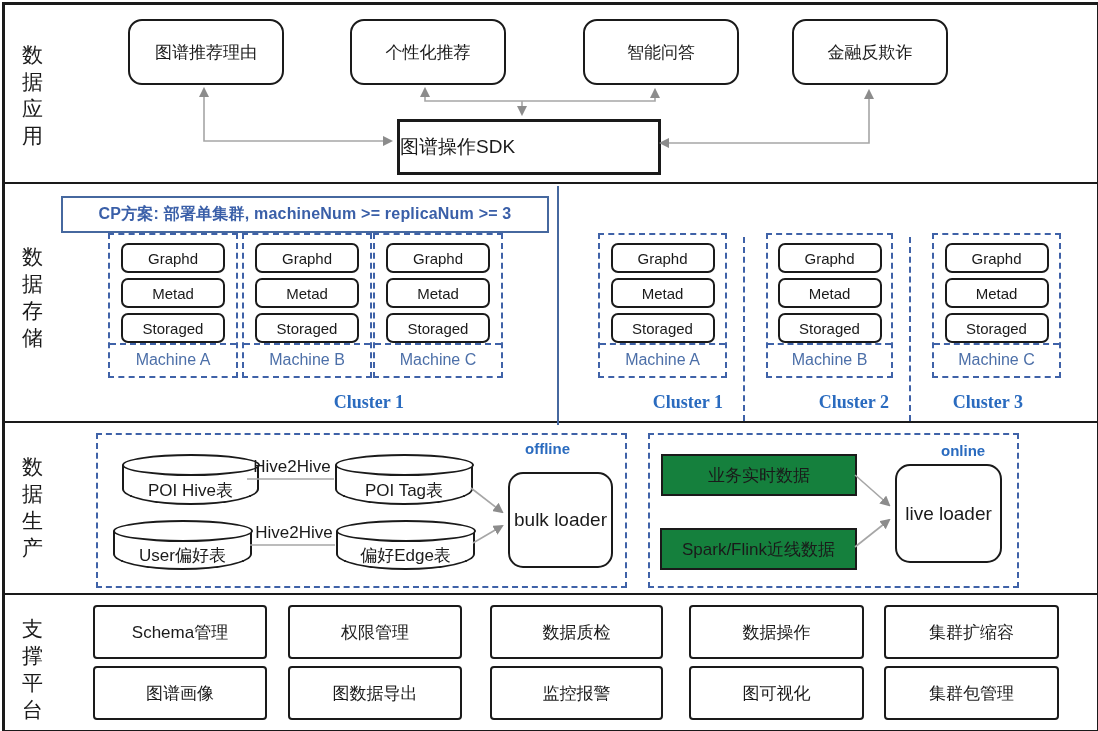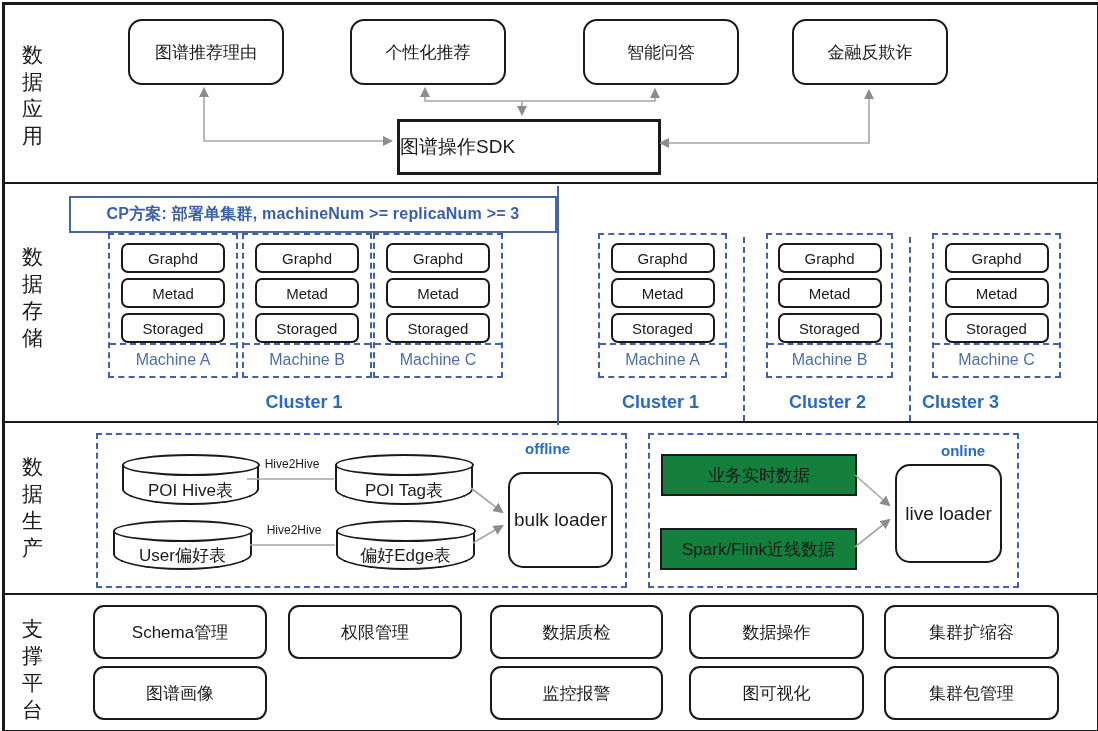--- a/index.html
+++ b/index.html
@@ -42,53 +42,53 @@
     background:#fff;border:2px solid #1a1a1a;border-radius:7px;
     display:flex;align-items:center;justify-content:center;font-size:15px;
   }
   .mdivider{position:absolute;left:0;right:0;top:108px;border-top:2px dashed #3f62a8;}
   .mname{
     position:absolute;left:0;right:0;top:112px;height:26px;
     display:flex;align-items:center;justify-content:center;
     font-size:16px;color:#4c6fa8;
   }
   .cluster{
-    position:absolute;top:387px;text-align:center;
-    font-size:18px;font-weight:bold;color:#2a6bbf;
+    position:absolute;top:387px;text-align:right;
+    font-size:18px;font-weight:bold;color:#2a6bbf;font-family:Liberation Serif, serif;
   }
   .vdash{position:absolute;top:232px;height:184px;border-left:2px dashed #3f62a8;}
   .vsolid{position:absolute;left:552px;top:181px;height:239px;width:2px;background:#46689f;}
   
   .dashedzone{position:absolute;border:2px dashed #3f62a8;}
   .zonetag{position:absolute;font-size:15px;font-weight:bold;color:#2a6bbf;}
   .cyl{
     position:absolute;background:#fff;border:2.5px solid #1a1a1a;border-top:none;
     border-radius:0 0 50% 50% / 0 0 16px 16px;
   }
   .cyl::before{
     content:"";position:absolute;left:-2.5px;right:-2.5px;top:-11px;height:22px;
     background:#fff;border:2.5px solid #1a1a1a;border-radius:50%;box-sizing:border-box;
   }
   .cyl .clabel{
     position:absolute;left:0;right:0;top:12px;bottom:0;
     display:flex;align-items:center;justify-content:center;font-size:17px;z-index:2;
   }
-  .edgelabel{position:absolute;width:90px;text-align:center;font-size:12px;color:#1a1a1a;}
+  .edgelabel{position:absolute;width:90px;text-align:center;font-size:17px;color:#1a1a1a;}
   .loaderbox{
     position:absolute;background:#fff;border:2.5px solid #1a1a1a;border-radius:15px;
     display:flex;align-items:center;justify-content:center;text-align:center;
     font-size:19px;line-height:1.35;
   }
   .srcrect{
     position:absolute;background:#15803d;border:2.5px solid #1a1a1a;
     display:flex;align-items:center;justify-content:center;font-size:17px;
   }
   
   .pill{
-    position:absolute;height:50px;background:#fff;border:2.5px solid #1a1a1a;border-radius:11px;
+    position:absolute;height:50px;background:#fff;border:2.5px solid #1a1a1a;border-radius:4px;
     display:flex;align-items:center;justify-content:center;font-size:17px;
   }
   svg.overlay{position:absolute;left:0;top:0;pointer-events:none;}
 </style>
 </head>
 <body>
 
 <div id="stage">
 
   <div class="hline" style="top:177px"></div>
@@ -110,21 +110,21 @@
     <span>金融反欺诈</span>
   </div>
 
   <div class="sdkbox">
     <span>图谱操作SDK</span>
   </div>
 
   <div class="vlabel" style="top:238px">数据存储</div>
   <div class="vsolid"></div>
 
-  <div class="hdrbox" style="left:64px;top:191px;width:484px">
+  <div class="hdrbox" style="left:56px;top:191px;width:484px">
     <span>CP方案: 部署单集群, machineNum &gt;= replicaNum &gt;= 3</span>
   </div>
 
   <div class="machine" style="left:103px;top:228px">
     <div class="comp" style="top:8px">Graphd</div>
     <div class="comp" style="top:43px">Metad</div>
     <div class="comp" style="top:78px">Storaged</div>
     <div class="mdivider"></div>
     <div class="mname">Machine A</div>
   </div>
@@ -222,20 +222,23 @@
     </div>
   <div class="pill" style="left:879px;top:600px;width:171px">
       <span>集群扩缩容</span>
     </div>
   <div class="pill" style="left:684px;top:600px;width:171px">
       <span>数据操作</span>
     </div>
 
   <div class="pill" style="left:88px;top:661px;width:170px">
       <span>图谱画像</span>
+    </div>
+  <div class="pill" style="left:283px;top:661px;width:170px">
+      <span>图数据导出</span>
     </div>
   <div class="pill" style="left:485px;top:661px;width:169px">
       <span>监控报警</span>
     </div>
   <div class="pill" style="left:879px;top:661px;width:171px">
       <span>集群包管理</span>
     </div>
   <div class="pill" style="left:684px;top:661px;width:171px">
       <span>图可视化</span>
     </div>

